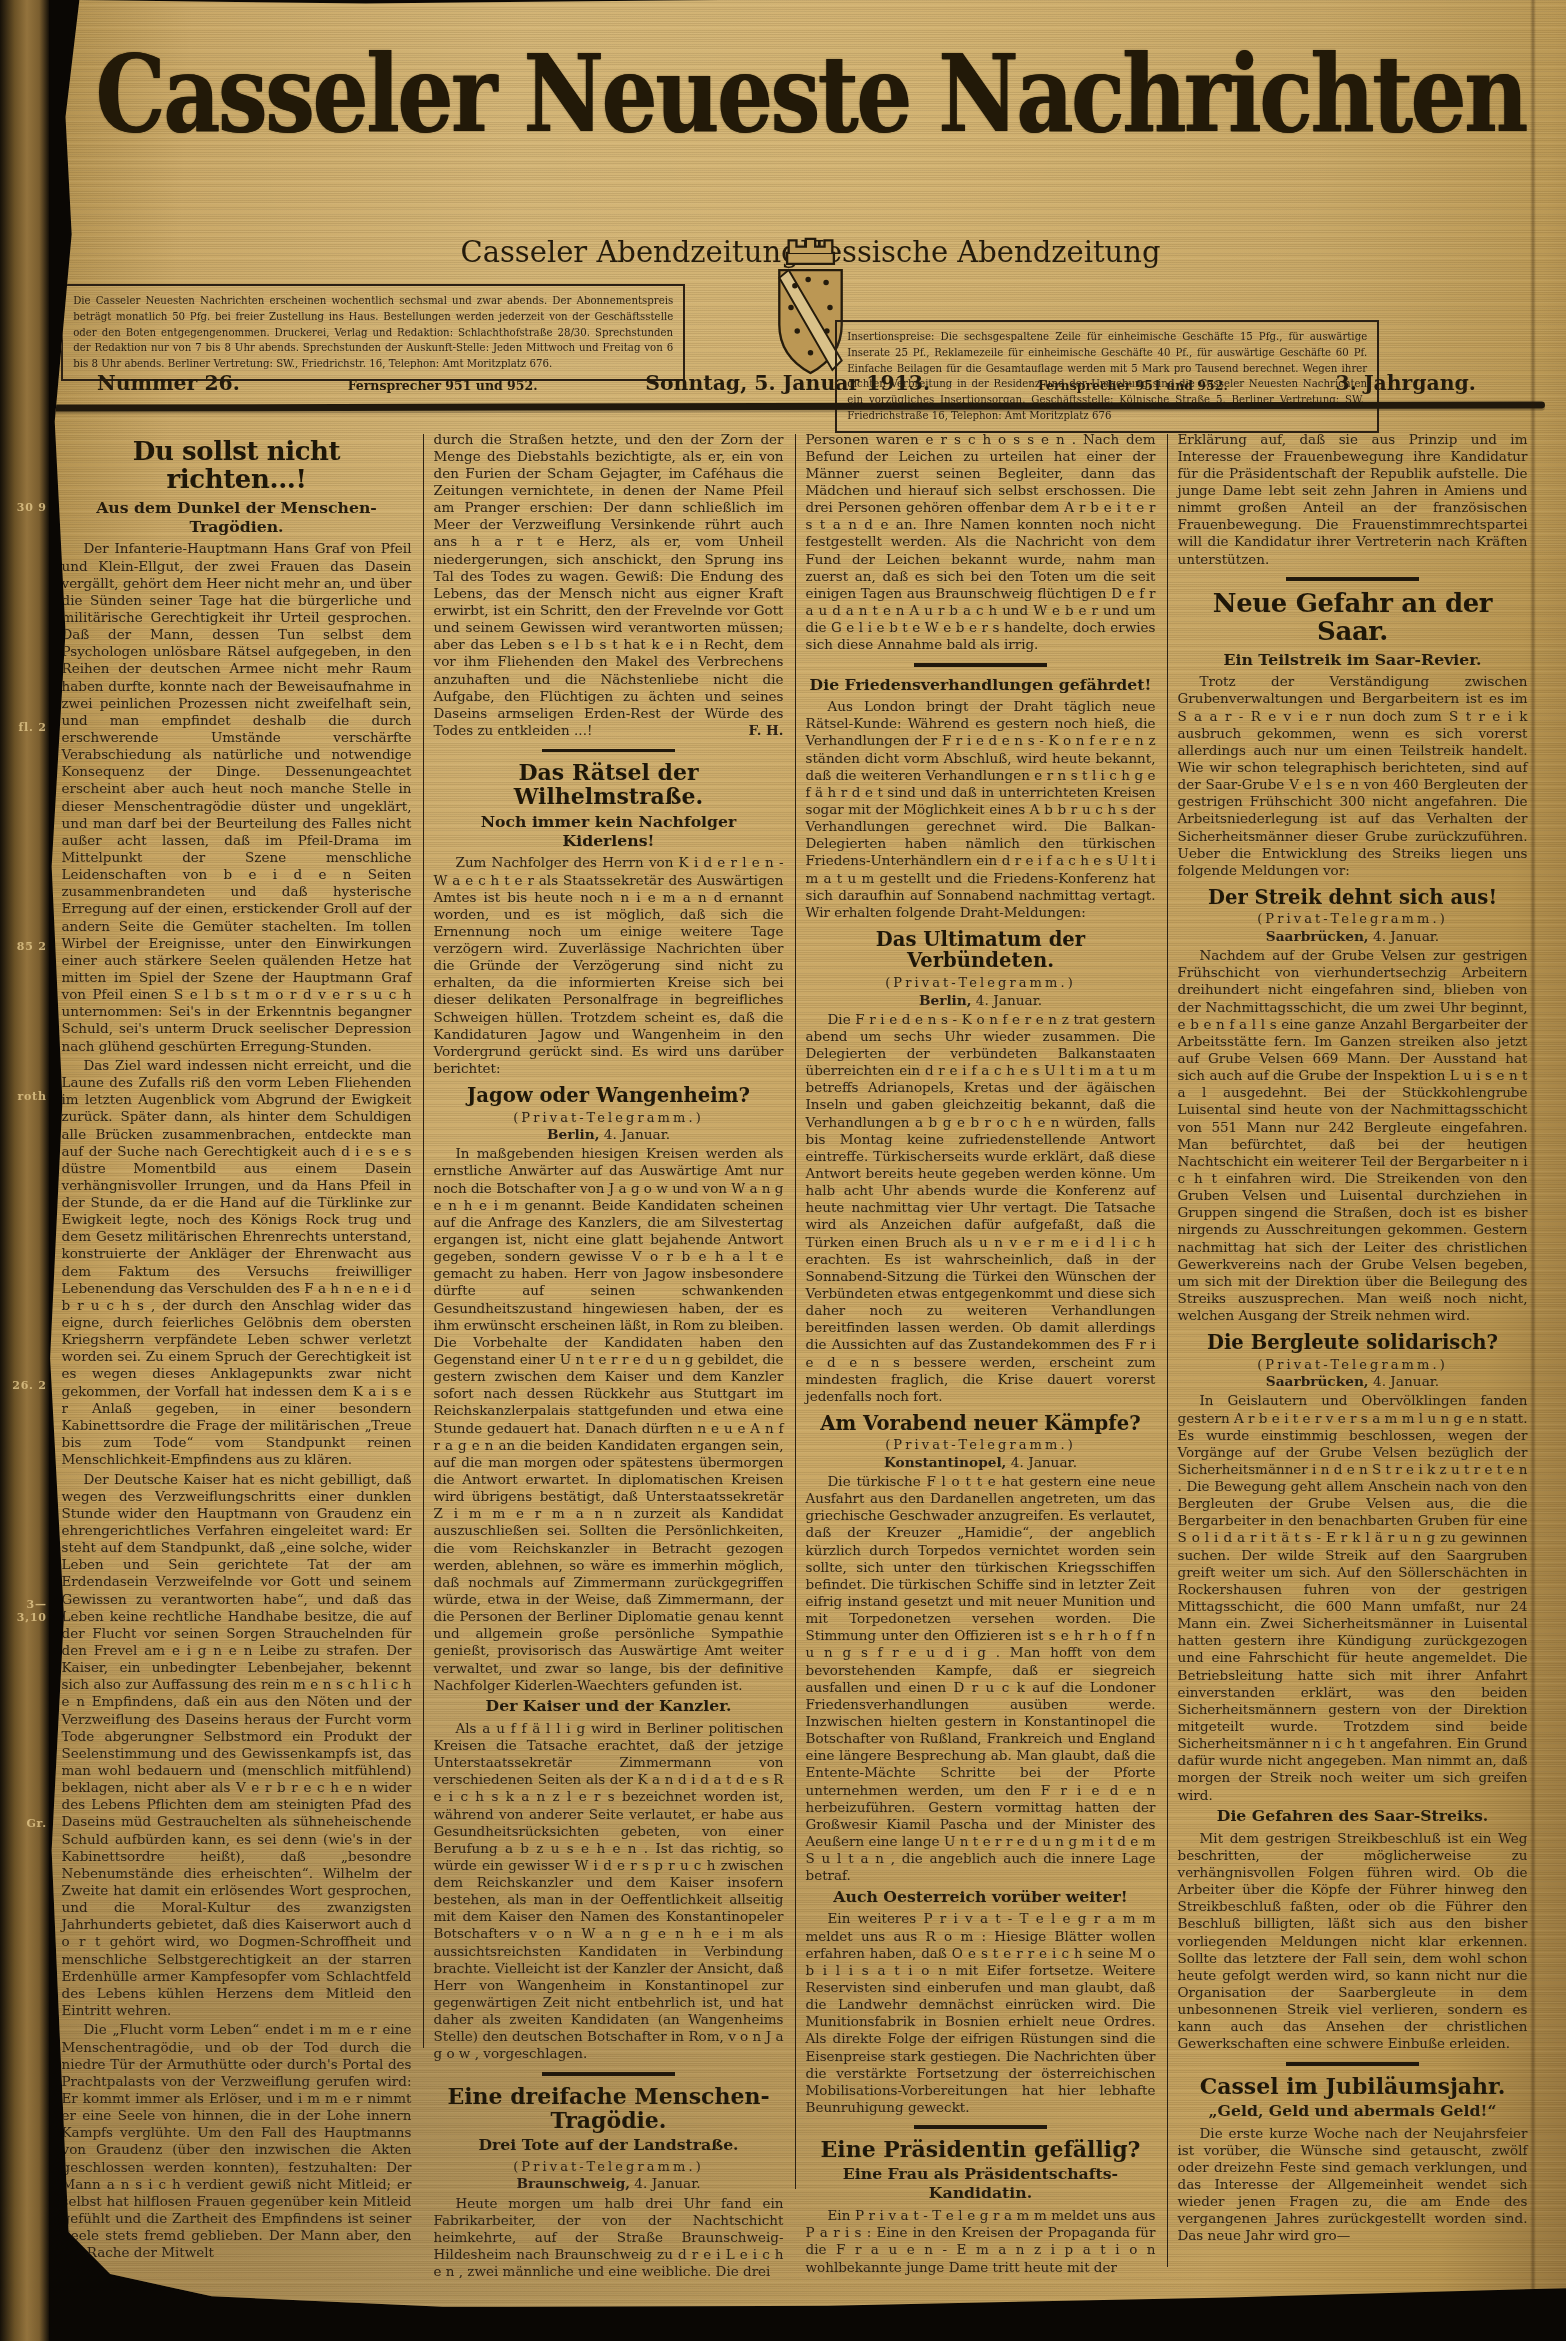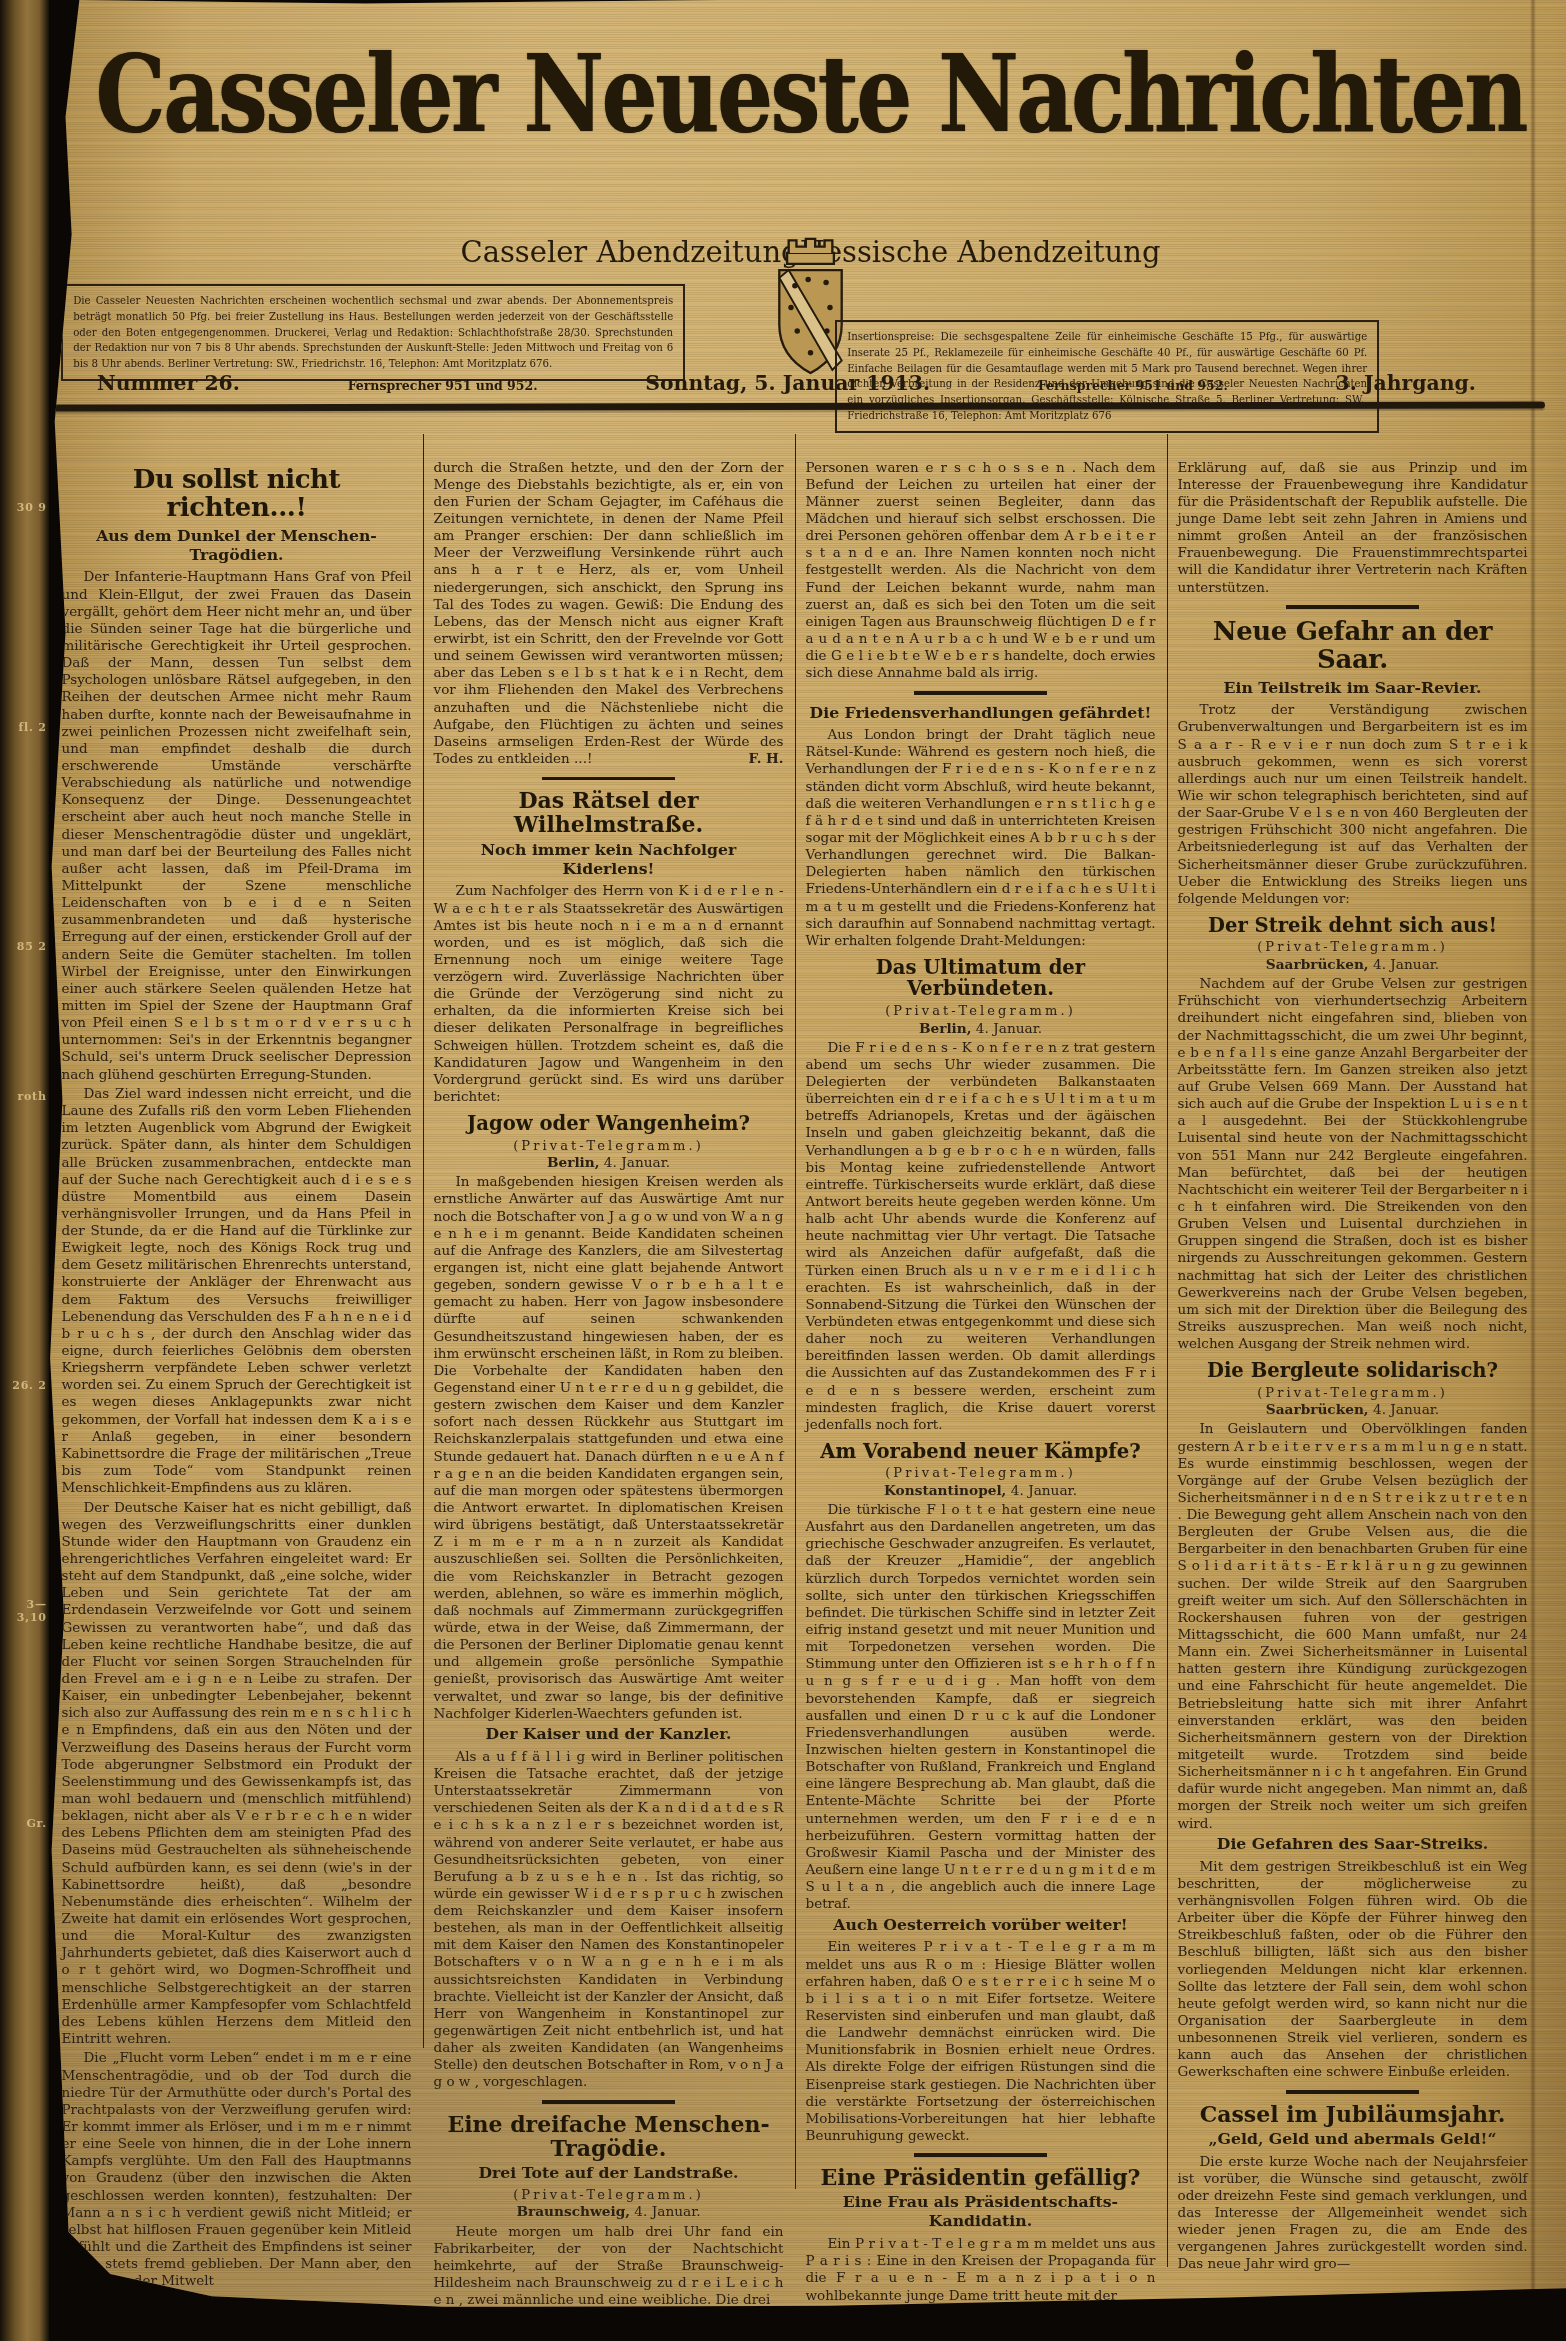--- a/index.html
+++ b/index.html
@@ -61,21 +61,21 @@
   }
   #dateline .big{font-size:20.4px;}
   #dateline .small{font-size:12.5px;}
   #thickrule{
     position:absolute;top:403px;left:22px;width:1496px;height:7px;background:#20180c;
     border-radius:3.9px;transform:rotate(-0.12deg);
     box-shadow:0 2.3px 0 rgba(32,24,12,0.25);
   }
   
   #columns{position:absolute;top:429px;left:23.5px;width:1488px;height:1880px;display:flex;}
-  .col{width:25%;padding:1.6px 11px 0 11px;box-sizing:border-box;overflow:hidden;margin-top:28px;}
+  .col{width:25%;padding:1.6px 11px 0 11px;box-sizing:border-box;overflow:hidden;}
   .colsep{position:absolute;top:4.7px;width:1.6px;background:#2b2014;}
   .h1{font-size:26px;font-weight:bold;text-align:center;line-height:1.08;margin:6.3px 0 4.7px;letter-spacing:-0.4px;color:#1f1708;}
   .h2{font-size:22px;font-weight:bold;text-align:center;line-height:1.1;margin:6.3px 0 3.1px;color:#1f1708;}
   .h3{font-size:19.6px;font-weight:bold;text-align:center;line-height:1.1;margin:7.8px 0 3.1px;color:#1f1708;}
   .sub{font-size:15.7px;font-weight:bold;text-align:center;margin:1.6px 0 4.7px;color:#241b0c;}
   .tel{font-size:13px;text-align:center;letter-spacing:3.1px;margin:1.6px 0;}
   .tel-date{font-size:13.7px;text-align:center;margin:0 0 3.1px;}
   .para{font-size:13.5px;line-height:1.27;text-align:justify;margin:0 0 2.3px;text-indent:22px;}
   .para.noind{text-indent:0;}
   .rule{width:133px;height:3.9px;background:#20180c;margin:9.4px auto 7.8px;}

